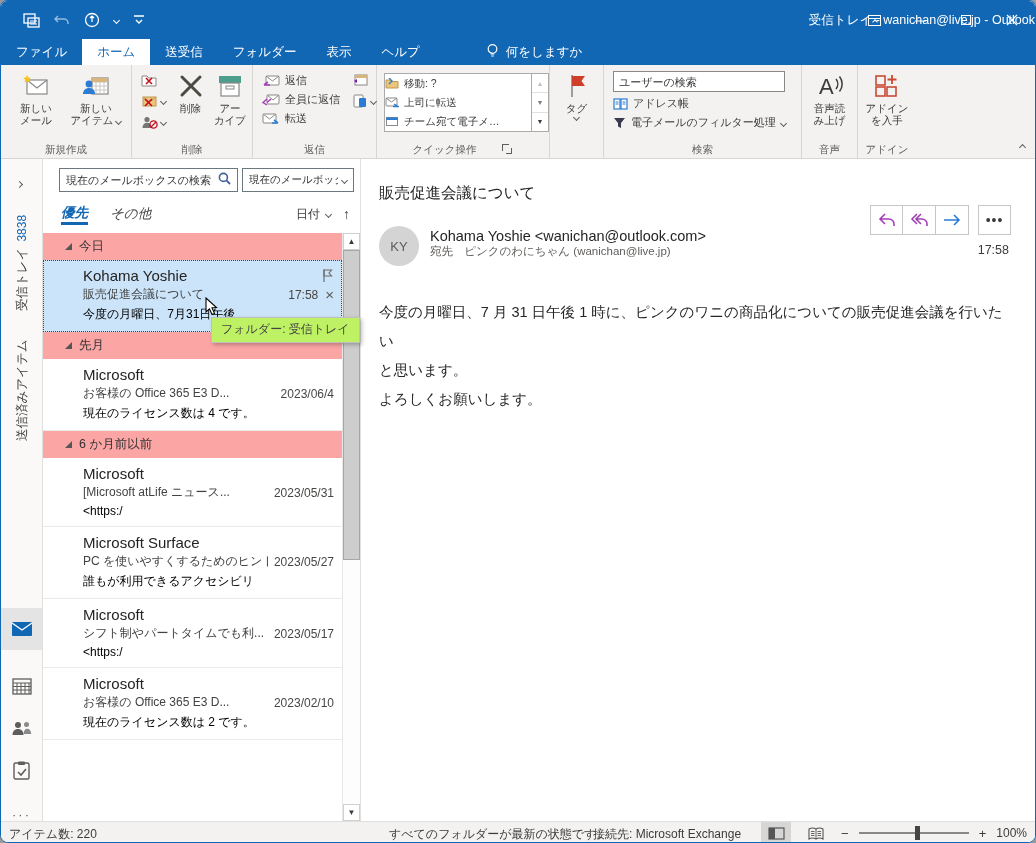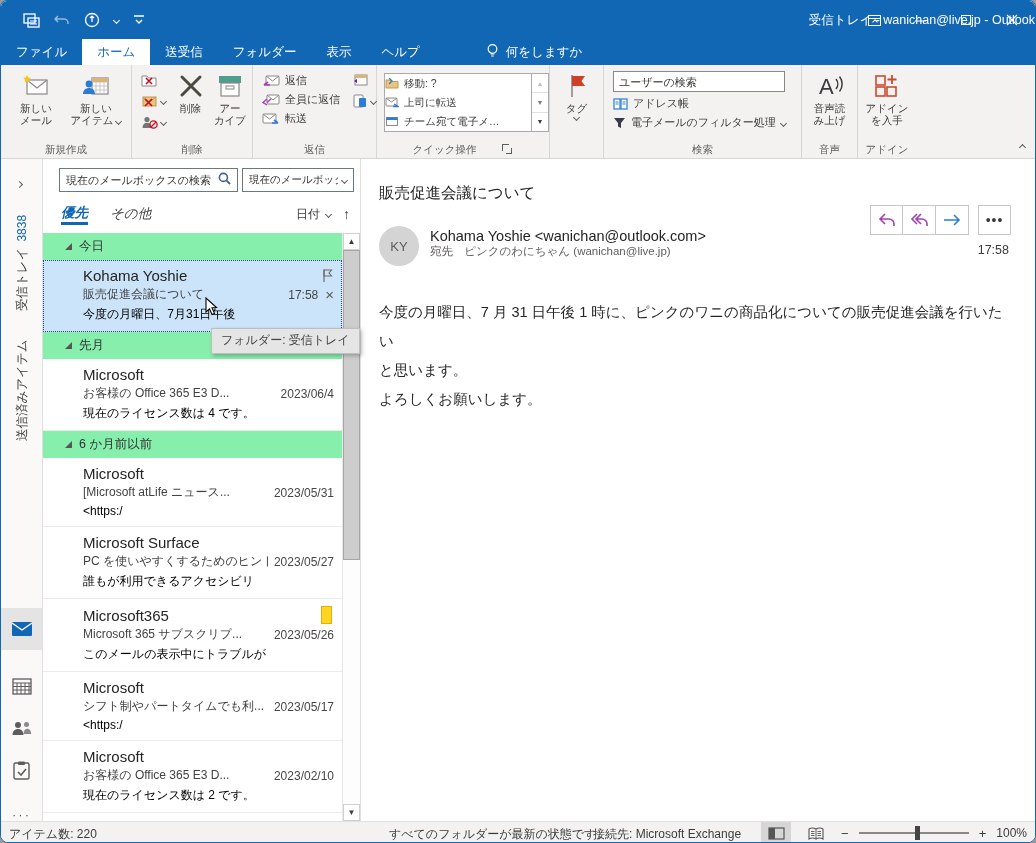--- a/index.html
+++ b/index.html
@@ -69,40 +69,40 @@
   .searchbox { flex:1; height:24px; border:1px solid #69797E; display:flex; align-items:center; padding:0 6px; gap:4px; }
   .searchbox input { border:none; outline:none; flex:1; font-size:11px; font-family:inherit; color:#333; min-width:0; }
   .searchbox input::placeholder { color:#323130; opacity:1; }
   .scopebox { width:112px; height:24px; border:1px solid #69797E; display:flex; align-items:center; font-size:10.5px; color:#323130; padding:0 6px; gap:4px; }
   .scopebox span:first-child { flex:1; white-space:nowrap; overflow:hidden; }
   .ltabs { display:flex; align-items:center; height:32px; padding:0 10px 0 18px; font-size:13.5px; }
   .ltab { margin-right:22px; color:#424242;font-style:italic; }
   .ltab.active { color:#1267B5; border-bottom:3px solid #1267B5; font-weight:bold; }
   .sortarea { margin-left:auto; display:flex; align-items:center; gap:6px; font-size:12px; color:#3B3B3B; }
   .list-wrap { position:absolute; top:74px; left:0; right:18px; bottom:0; overflow:hidden; }
-  .lgh { height:27px; background:#86efac; display:flex; align-items:center; gap:7px; padding-left:22px; font-size:12.5px; color:#333; }
+  .lgh { height:27px; background:#fca5a5; display:flex; align-items:center; gap:7px; padding-left:22px; font-size:12.5px; color:#333; }
   .tri { width:0; height:0; border-left:7px solid transparent; border-bottom:7px solid #555; display:inline-block; }
   .mi { position:relative; padding:7px 8px 8px 40px; border-bottom:1px solid #EDEBE9; background:#fff; }
   .mi.sel { background:#CBE4F9; outline:1px dotted #26478D; outline-offset:-1px; border-bottom-color:#CBE4F9; }
   .mi1 { display:flex; align-items:center; }
   .mis { flex:1; font-size:15px; color:#252423; white-space:nowrap; overflow:hidden; }
   .mi2 { display:flex; align-items:center; margin-top:2px; }
   .misu { flex:1; font-size:12px; color:#424242; white-space:nowrap; overflow:hidden; }
   .mid { font-size:12px; color:#484644; margin-left:6px; }
   .mix { font-size:15px; color:#5D5B59; margin-left:7px; line-height:12px; }
   .mip { font-size:12px; color:#000000; margin-top:3px; white-space:nowrap; overflow:hidden; }
   .cat { width:11px; height:18px; background:#FFD425; border:1px solid #D9B400; margin-right:2px; flex:none; }
   .miflag { margin-left:6px; display:inline-flex; }
   
   .vsb { position:absolute; top:74px; right:0; bottom:0; width:18px; background:#FDFDFD; border-left:1px solid #E8E8E8; }
   .vsb-btn { height:17px; border:1px solid #D0D0D0; background:#FFF; display:flex; align-items:center; justify-content:center; font-size:8px; color:#3B3B3B; }
   .vsb-btn.down { position:absolute; bottom:0; left:0; right:0; }
   .vsb-thumb { position:absolute; top:17px; left:0; right:0; height:310px; background:#CDCDCD; border:1px solid #A6A6A6; }
   
-  .tooltip { position:absolute; left:168px; top:169px; background:#e5e5e5; border:1px solid #BFBFBF; box-shadow:2px 2px 4px rgba(0,0,0,.25); font-size:12px; color:#444; padding:3px 9px 4px 9px; white-space:nowrap; z-index:5; }
+  .tooltip { position:absolute; left:168px; top:158px; background:#bef264; border:1px solid #BFBFBF; box-shadow:2px 2px 4px rgba(0,0,0,.25); font-size:12px; color:#444; padding:3px 9px 4px 9px; white-space:nowrap; z-index:5; }
   .cursor { position:absolute; left:162px; top:138px; z-index:6; }
 
   
   .reading { flex:1; position:relative; background:#fff; padding:24px 24px 0 18px; }
   .msg-subject { font-size:15.5px; color:#242424; }
   .msg-head { display:flex; margin-top:22px; }
   .avatar { width:40px; height:40px; border-radius:50%; background:#D4D4D4; color:#5D5D5D; display:flex; align-items:center; justify-content:center; font-size:13px; flex:none; }
   .mh-info { margin-left:11px; padding-top:2px; }
   .mh-from { font-size:14.5px; color:#242424; }
   .mh-to { font-size:11.5px; color:#605E5C; }
@@ -558,31 +558,20 @@
               <span class="mis">Microsoft Surface</span>
             </div>
             <div class="mi2">
               <span class="misu">PC を使いやすくするためのヒント</span>
               <span class="mid">2023/05/27</span>
             </div>
             <div class="mip">誰もが利用できるアクセシビリ</div>
           </div>
           <div class="mi">
             <div class="mi1">
-              <span class="mis">Microsoft365</span>
-              <span class="cat"></span>
-            </div>
-            <div class="mi2">
-              <span class="misu">Microsoft 365 サブスクリプ...</span>
-              <span class="mid">2023/05/26</span>
-            </div>
-            <div class="mip">このメールの表示中にトラブルが</div>
-          </div>
-          <div class="mi">
-            <div class="mi1">
               <span class="mis">Microsoft</span>
             </div>
             <div class="mi2">
               <span class="misu">シフト制やパートタイムでも利...</span>
               <span class="mid">2023/05/17</span>
             </div>
             <div class="mip">&lt;https:/</div>
           </div>
           <div class="mi">
             <div class="mi1">

